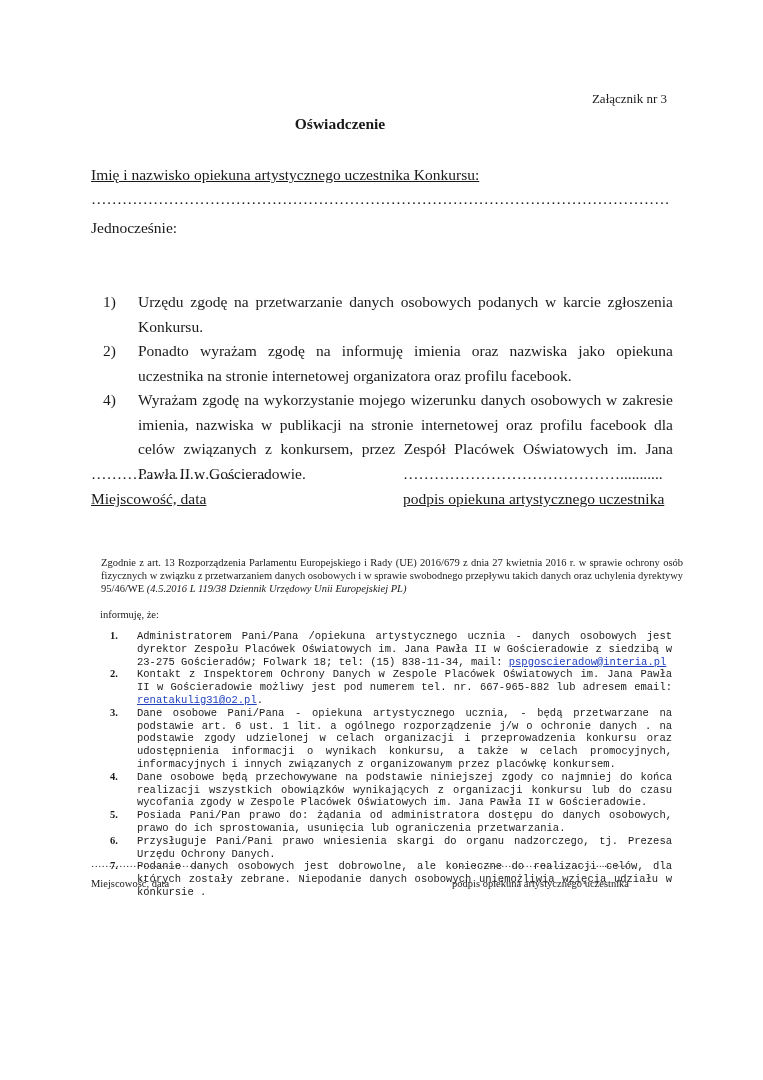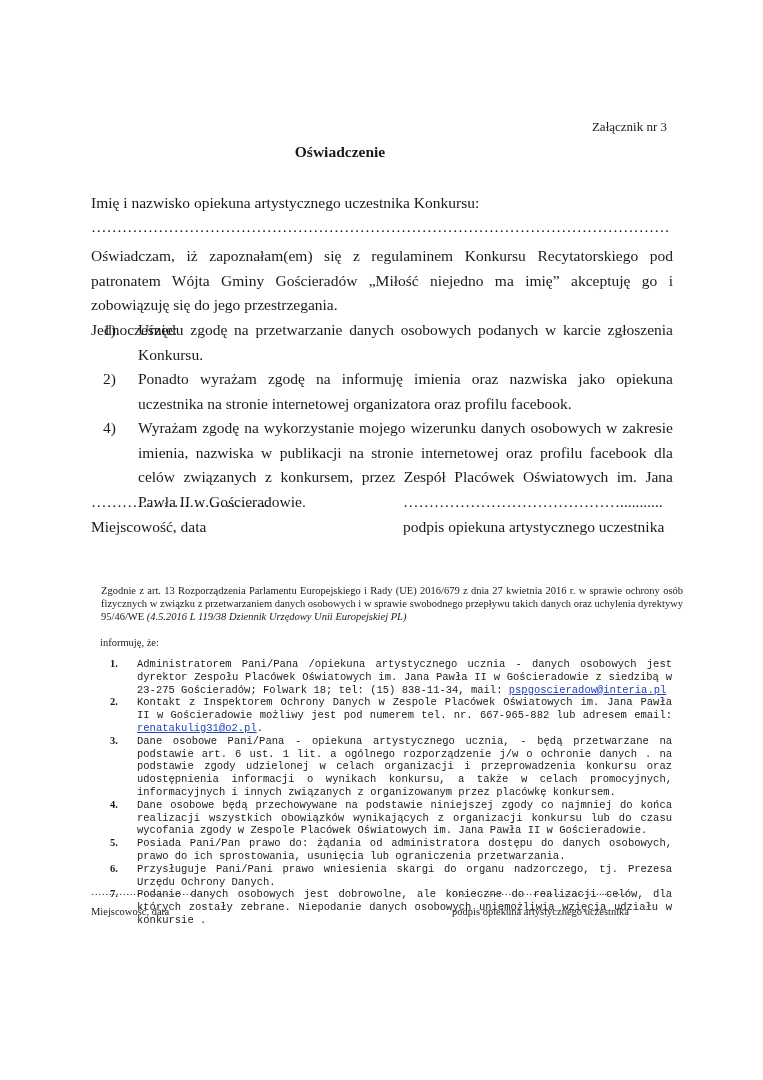--- a/index.html
+++ b/index.html
@@ -1,21 +1,21 @@
 <!DOCTYPE html>
 <html><head>
 <meta charset="utf-8">
 <style>
   html, body { margin: 0; padding: 0; background: #ffffff; }
   body { width: 763px; height: 1080px; position: relative; overflow: hidden;
          font-family: "Liberation Serif", serif; color: #1a1a1a; }
-  .abs { position: absolute; white-space: nowrap; margin-top: 28px; }
+  .abs { position: absolute; white-space: nowrap; }
   .annex { top: 91px; right: 96px; font-size: 13px; }
   .title { top: 115px; left: 0; width: 680px; text-align: center; font-size: 15.5px; font-weight: bold; }
-  .big { font-size: 15.5px; }
+  .big { font-size: 15.5px; text-decoration: underline; }
   .name-label { top: 166px; left: 91px; }
   .dots-full { top: 190px; left: 91px; width: 580px; overflow: hidden; font-size: 15.5px; letter-spacing: 0; }
   .decl { top: 216px; left: 91px; width: 582px; white-space: normal; line-height: 24.5px; text-align: justify; font-size: 15.5px; }
   .consents { top: 290px; left: 91px; width: 582px; font-size: 15.5px; line-height: 24.5px; }
   .consent { display: flex; white-space: normal; }
   .consent .num { width: 47px; flex: none; padding-left: 12px; box-sizing: border-box; }
   .consent .txt { flex: 1; text-align: justify; }
   .sig-dots { font-size: 15.5px; }
   .small { font-size: 10.5px; line-height: 12.8px; }
   .gdpr-intro { top: 557px; left: 101px; width: 582px; white-space: normal; text-align: justify; }
@@ -31,21 +31,20 @@
 </head>
 <body>
 
 <div class="abs annex">Załącznik nr 3</div>
 <div class="abs title">Oświadczenie</div>
 
 <div class="abs big name-label">Imię i nazwisko opiekuna artystycznego uczestnika  Konkursu:</div>
 <div class="abs dots-full">……………………………………………………………………………………………………...</div>
 
 <div class="abs decl">
-  <div>Oświadczam, iż zapoznałam(em) się  z regulaminem  Konkursu Recytatorskiego pod patronatem Wójta Gminy Gościeradów „Miłość niejedno ma imię” akceptuję go  i  zobowiązuję się do jego przestrzegania.</div>
   <div>Jednocześnie:</div>
 </div>
 
 <div class="abs consents">
   <div class="consent">
     <span class="num">1)</span>
     <span class="txt">Urzędu zgodę na przetwarzanie danych osobowych podanych w karcie zgłoszenia Konkursu.</span>
   </div>
   <div class="consent">
     <span class="num">2)</span>

